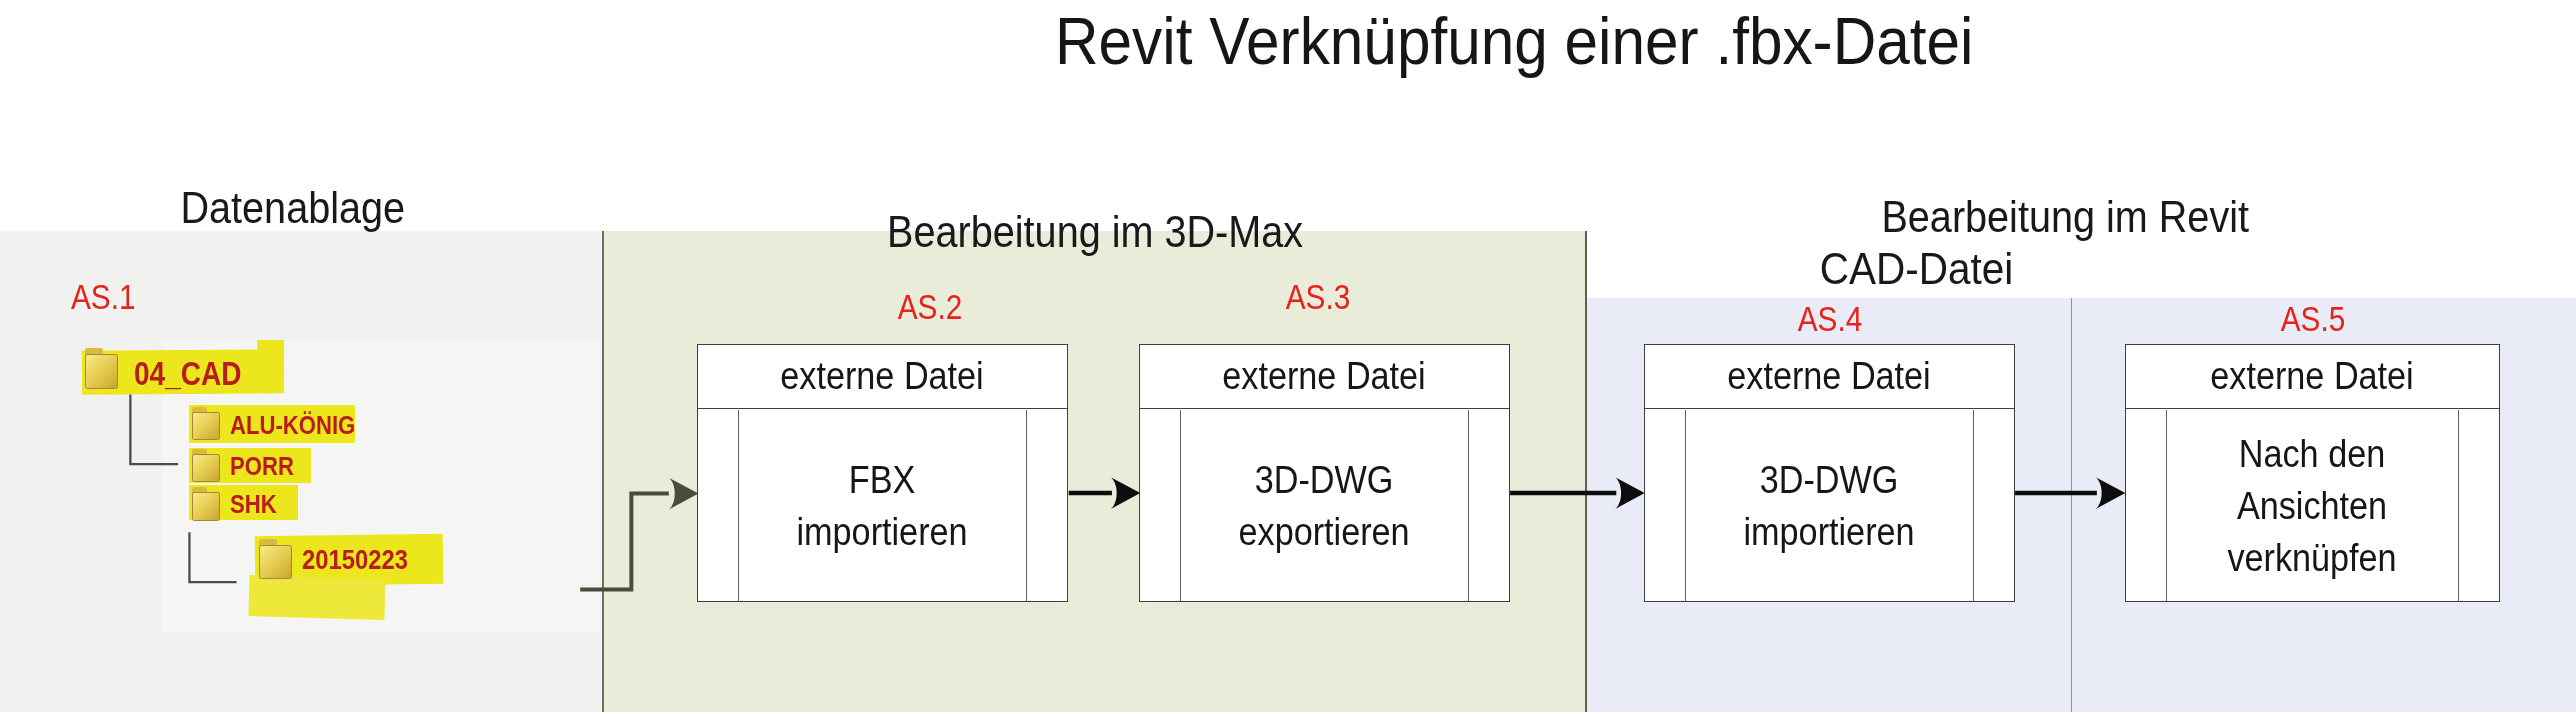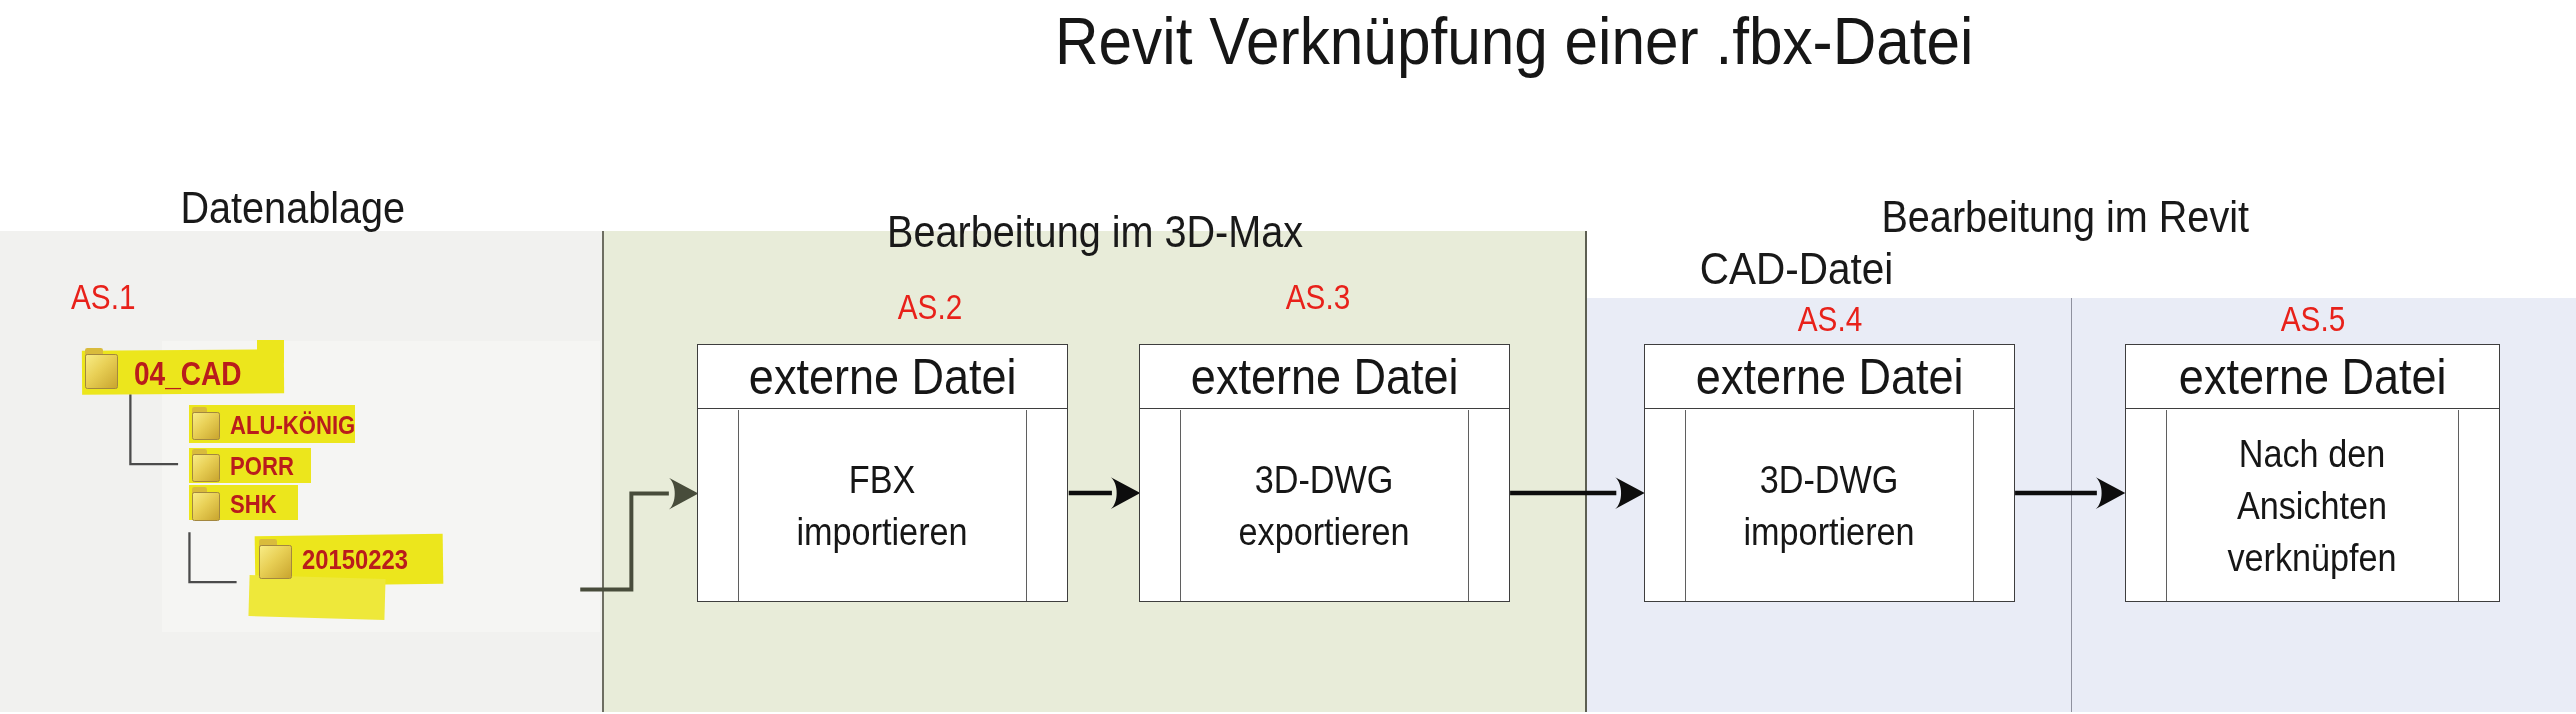--- a/index.html
+++ b/index.html
@@ -22,21 +22,21 @@
   .zdiv3 { left:2071px; top:298px; width:1.1px; height:414px; background:#8f919e; }
 
   
   .cx { display:inline-block; transform:scaleX(0.9); transform-origin:center; white-space:nowrap; }
   .cxl { display:inline-block; transform:scaleX(0.85); transform-origin:left center; white-space:nowrap; }
   .title { left:546px; top:4px; width:1478px; text-align:right; font-size:67px; line-height:1.1; color:#161616; }
   .zhdr  { text-align:center; font-size:44px; line-height:1.15; color:#191919; }
   .zhdr-daten { left:65px;  top:183px; width:455px; }
   .zhdr-max   { left:641px; top:183px; width:909px;margin-top:24px; }
   .zhdr-revit { left:1611px; top:192px; width:909px; }
-  .subhdr { text-align:center; font-size:45px; line-height:1.15; color:#191919; }
+  .subhdr { text-align:right; font-size:45px; line-height:1.15; color:#191919; }
   .sub-cad { left:1569px; top:243px; width:455px; }
   .sub-pro { left:2024px; top:243px; width:455px; }
 
   .steplab { text-align:center; font-size:35px; line-height:1.1; color:#e8211a; }
   .steplab .cx { transform:scaleX(0.85); }
   .lab-as1 { left:71px;  top:278px; width:171px; text-align:left; }
   .lab-as2 { left:797px; top:288px; width:171px;text-align:right; }
   .lab-as3 { left:1232px; top:278px; width:171px; }
   .lab-as4 { left:1744px; top:300px; width:171px; }
   .lab-as5 { left:2227px; top:300px; width:171px; }
@@ -72,21 +72,21 @@
 
   
   .pbox { position:absolute; top:344px; width:371px; height:258px; background:#ffffff;
           border:1.7px solid #3e3e3e; box-sizing:border-box; }
   .pbox-as2 { left:697px; }
   .pbox-as3 { left:1139px; }
   .pbox-as4 { left:1644px; }
   .pbox-as5 { left:2125px; width:375px; }
   .pbox-header { height:63px; border-bottom:1.7px solid #3e3e3e;
                  display:flex; align-items:center; justify-content:center;
-                 font-size:50px; color:#161616; }
+                 font-size:38px; color:#161616; }
   .pbox-body { position:absolute; left:0; right:0; top:65px; bottom:0;
                display:flex; align-items:center; justify-content:center; }
   .pbox-body-text { font-size:38px; line-height:52px; text-align:center;
                     white-space:pre-line; color:#161616;
                     display:inline-block; transform:scaleX(0.9); transform-origin:center; }
   .vline { position:absolute; top:65px; bottom:0; width:1.1px; background:#5f5f5f; }
   .vline-l { left:40px; }
   .vline-r { right:40px; }
 
   svg.connector-layer { position:absolute; left:0; top:0; pointer-events:none; }

